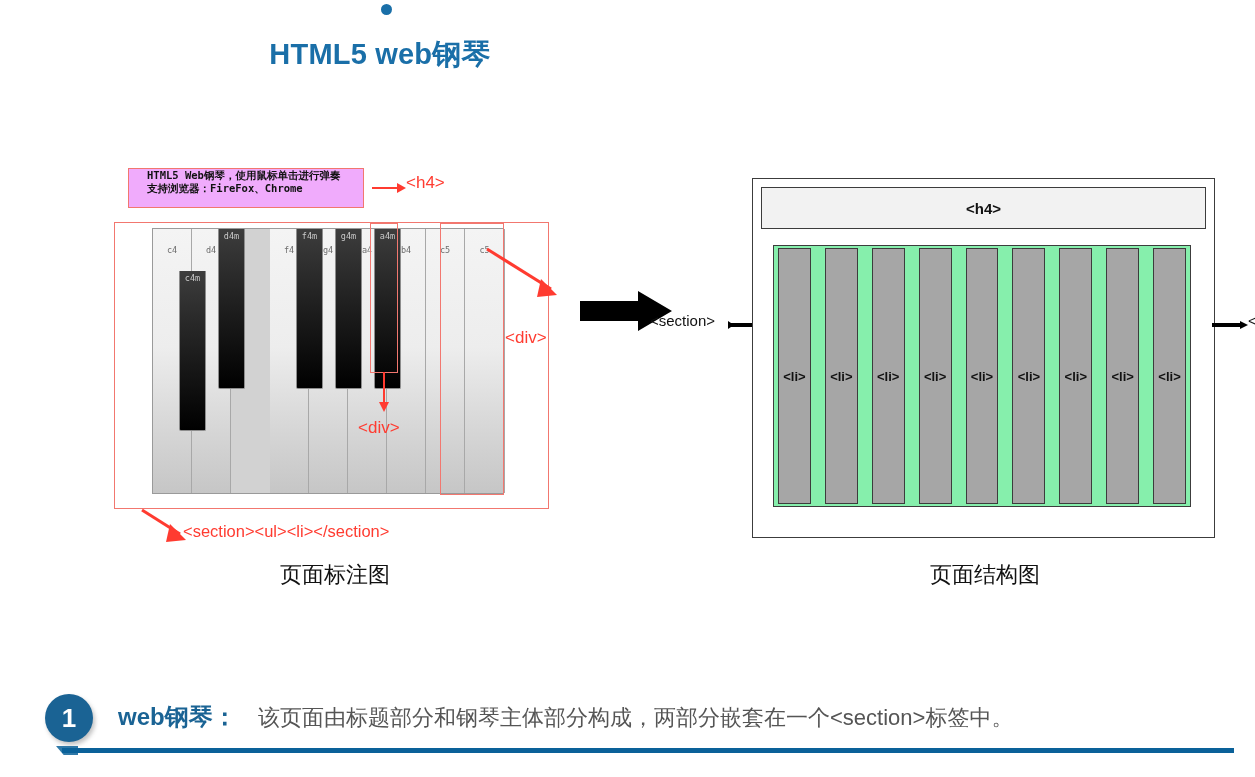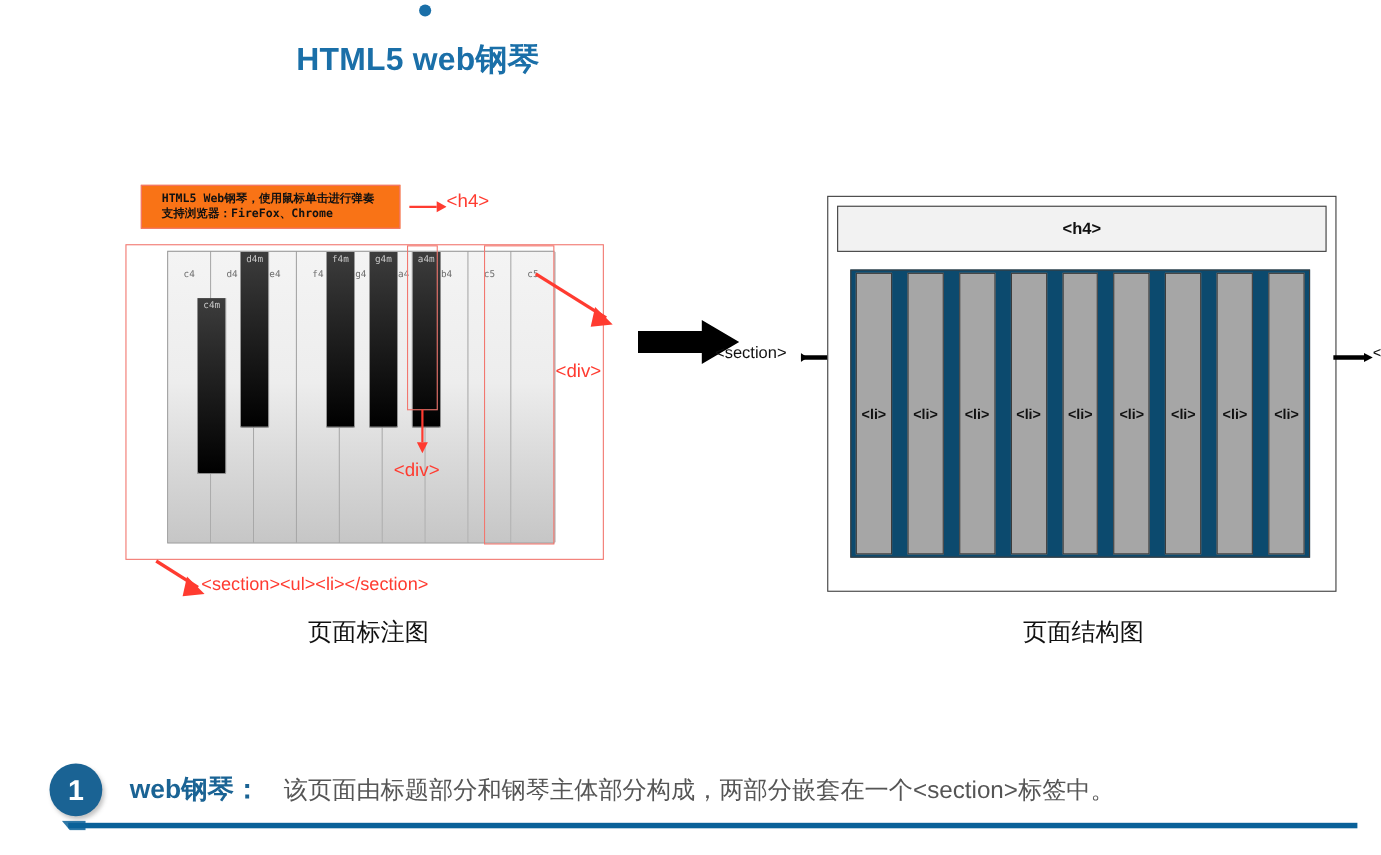--- a/index.html
+++ b/index.html
@@ -21,22 +21,22 @@
     font-size:29px;font-weight:bold;color:#1a6fa8;letter-spacing:.2px;
     white-space:nowrap;
   }
 
   
   #left-figure{position:absolute;left:110px;top:160px;width:450px;height:420px;}
 
   
   #h4-box{
     position:absolute;left:18px;top:8px;width:236px;height:40px;
-    border:1.5px solid #f2776f;background:#f97316;box-sizing:border-box;
-    display:flex;flex-direction:column;justify-content:center;
+    border:1.5px solid #f2776f;background:#f0abfc;box-sizing:border-box;
+    display:flex;flex-direction:column;justify-content:flex-start;
     padding-left:18px;
   }
   #h4-box span{
     font-family:"DejaVu Sans Mono","Liberation Mono",monospace;
     font-size:10.5px;color:#111;line-height:13px;white-space:nowrap;
     font-weight:bold;
   }
   #h4-arrow{position:absolute;left:262px;top:20px;width:34px;height:16px;}
   #h4-label{
     position:absolute;left:296px;top:13px;font-size:17px;color:#ff3b30;
@@ -116,21 +116,21 @@
     border:1.4px solid #3c3c3c;box-sizing:border-box;background:#fff;
   }
   #struct-h4{
     position:absolute;left:8px;top:8px;right:8px;height:42px;
     border:1.4px solid #3c3c3c;box-sizing:border-box;background:#f2f2f2;
     display:flex;align-items:center;justify-content:center;
     font-size:15px;font-weight:bold;color:#111;
   }
   #struct-ul{
     position:absolute;left:20px;top:66px;width:418px;height:262px;
-    border:1.6px solid #3c3c3c;box-sizing:border-box;background:#0c4a6e;
+    border:1.6px solid #3c3c3c;box-sizing:border-box;background:#86efac;
     display:flex;align-items:stretch;padding:2px 3px;gap:12px;
   }
   .li-box{
     flex:1 1 0;margin:0 1px;border:1.4px solid #3c3c3c;box-sizing:border-box;
     background:#a6a6a6;display:flex;align-items:center;justify-content:center;
     font-size:13px;font-weight:bold;color:#111;
   }
 
   #section-tag{
     position:absolute;left:10px;top:152px;font-size:15px;color:#111;white-space:nowrap;
@@ -192,23 +192,20 @@
   <div id="section-rect"></div>
 
   <div id="piano">
 
     <div class="wkey" style="left:0px;width:39px;">
       <span class="lbl">c4</span>
     </div>
     <div class="wkey" style="left:39px;width:39px;">
       <span class="lbl">d4</span>
     </div>
-    <div class="wkey" style="left:78px;width:39px;">
-      <span class="lbl">e4</span>
-    </div>
     <div class="wkey" style="left:117px;width:39px;">
       <span class="lbl">f4</span>
     </div>
     <div class="wkey" style="left:156px;width:39px;">
       <span class="lbl">g4</span>
     </div>
     <div class="wkey" style="left:195px;width:39px;">
       <span class="lbl">a4</span>
     </div>
     <div class="wkey" style="left:234px;width:39px;">

